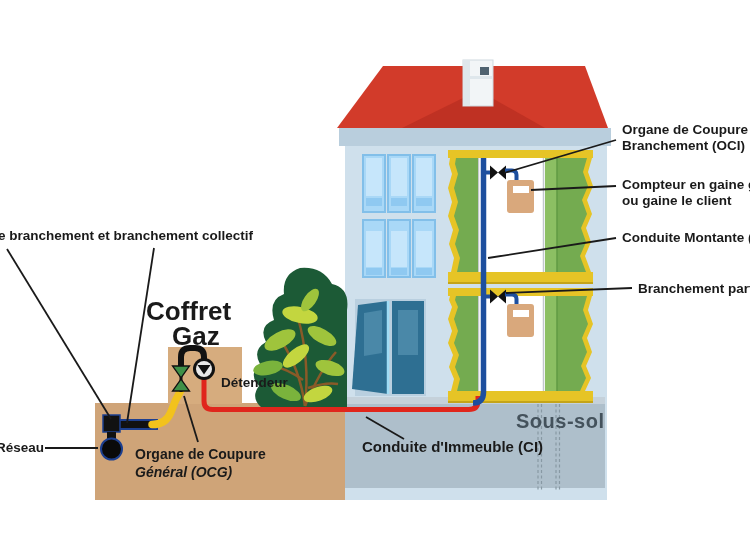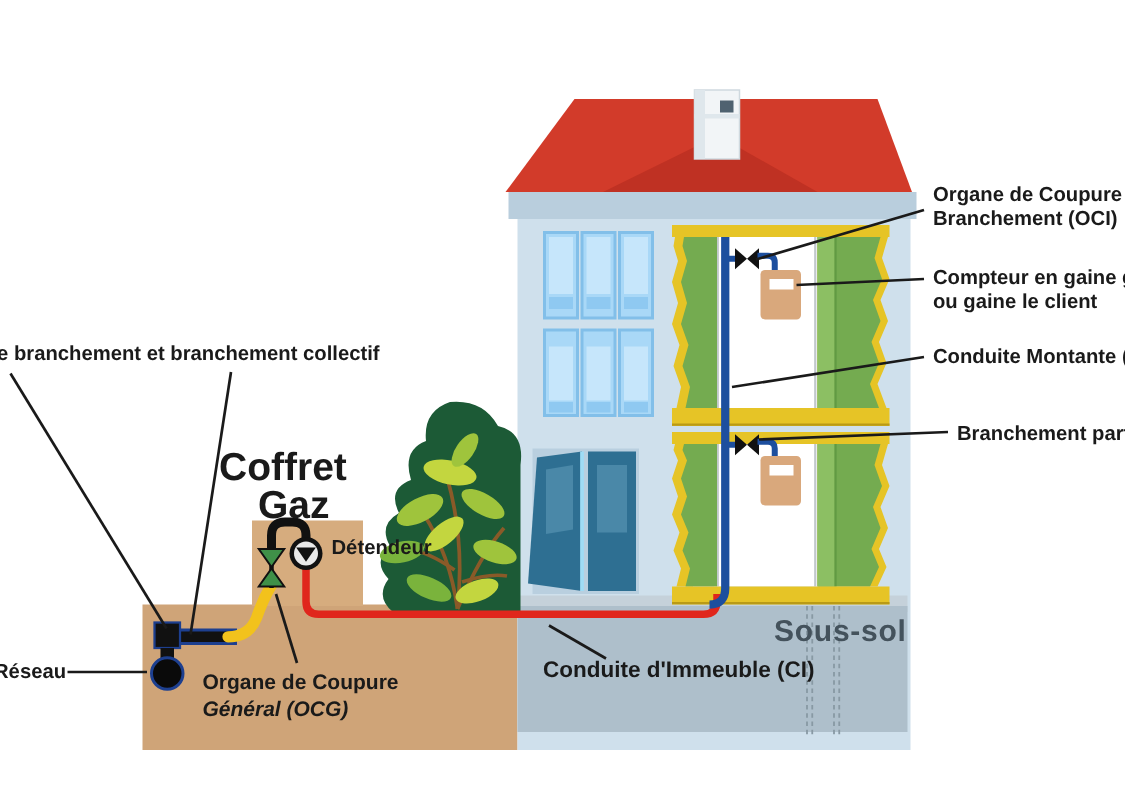--- a/index.html
+++ b/index.html
@@ -221,21 +221,21 @@
       <line x1="506" y1="293" x2="632" y2="288"></line>
       <line x1="366" y1="417" x2="404" y2="439"></line>
     </g>
   </svg>
 
   <div class="lbl lbl-sm" style="left:-2px;top:228px;">e branchement et branchement collectif</div>
 
   <div class="lbl lbl-big" style="left:146px;top:297px;">Coffret</div>
   <div class="lbl lbl-big" style="left:172px;top:322px;text-align:center;">Gaz</div>
 
-  <div class="lbl lbl-sm" style="left:221px;top:357px;">Détendeur</div>
+  <div class="lbl lbl-sm" style="left:221px;top:375px;">Détendeur</div>
 
   <div class="lbl lbl-sm" style="left:-4px;top:440px;">Réseau</div>
 
   <div class="lbl lbl-md" style="left:135px;top:447px;">Organe de Coupure</div>
   <div class="lbl lbl-md" style="left:135px;top:465px;font-style:italic;">Général (OCG)</div>
 
   <div class="lbl lbl-sm" style="left:622px;top:122px;">Organe de Coupure</div>
   <div class="lbl lbl-sm" style="left:622px;top:138px;">Branchement (OCI)</div>
 
   <div class="lbl lbl-sm" style="left:622px;top:177px;">Compteur en gaine g</div>

